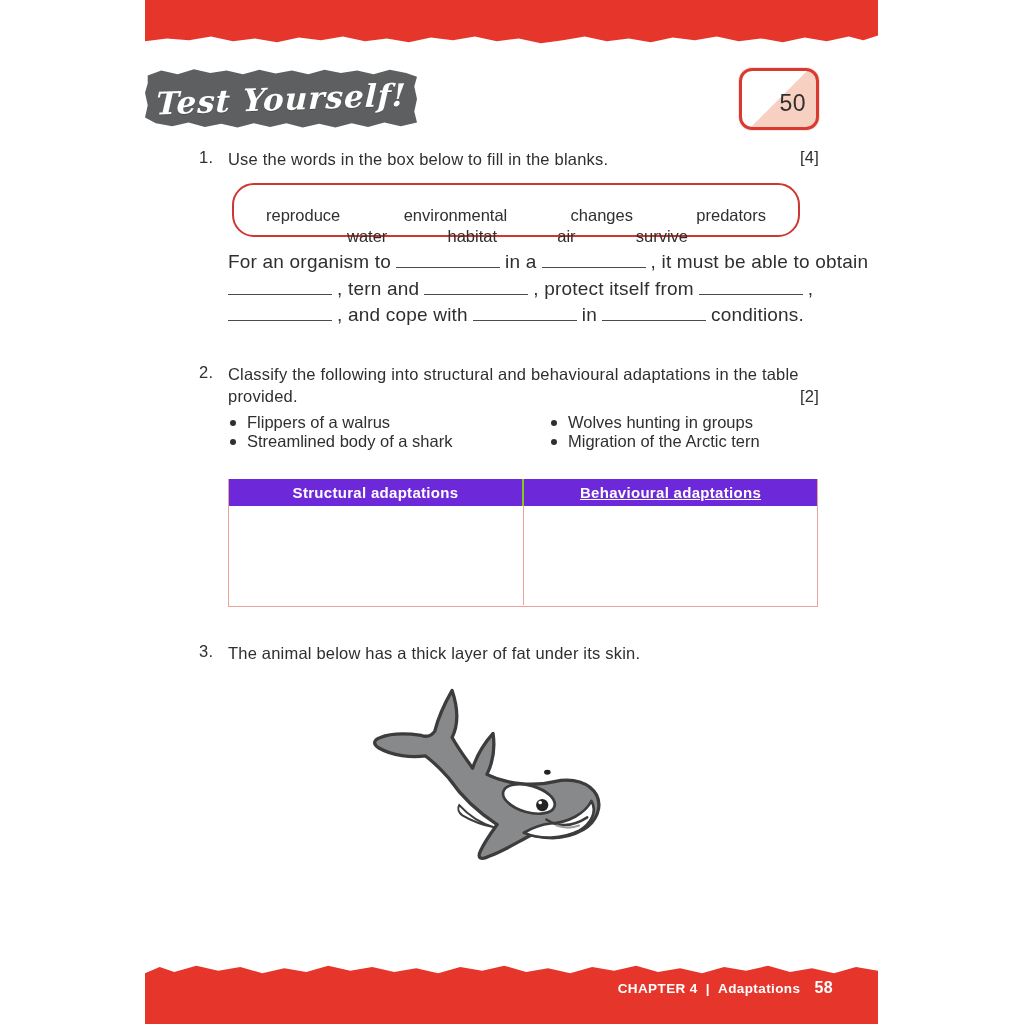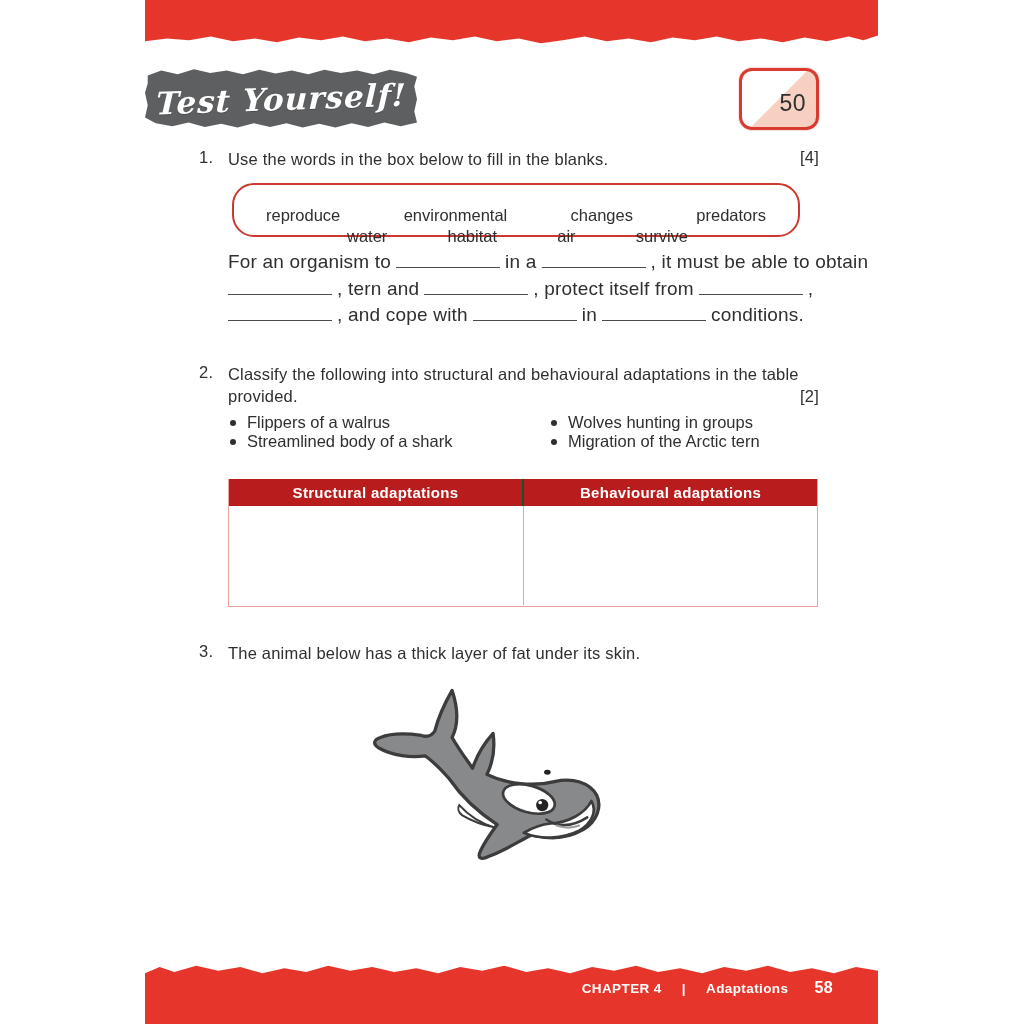--- a/index.html
+++ b/index.html
@@ -15,21 +15,21 @@
     filter: drop-shadow(0 2px 1px rgba(0,0,0,0.25));
   }
   .band-bottom {
     position: absolute; left: 145px; top: 962px; width: 733px; height: 62px;
     background: #e6352b;
     clip-path: polygon(0 18%,2% 8%,4% 16%,7% 6%,10% 14%,13% 8%,16% 18%,19% 10%,22% 16%,25% 6%,28% 14%,31% 8%,34% 16%,37% 10%,40% 18%,43% 8%,46% 14%,49% 6%,52% 16%,55% 10%,58% 18%,61% 8%,64% 14%,67% 6%,70% 16%,73% 10%,76% 18%,79% 8%,82% 14%,85% 6%,88% 16%,91% 10%,94% 18%,97% 8%,100% 14%,100% 100%,0 100%);
     filter: drop-shadow(0 -2px 1px rgba(0,0,0,0.3));
     display: flex; align-items: flex-start; justify-content: flex-end;
     padding: 17px 45px 0 0;
   }
-  .footer-text { color: #fff; font-size: 13.5px; font-weight: bold; letter-spacing: 0.4px; display: flex; align-items: baseline; gap: 20px; }
+  .footer-text { color: #fff; font-size: 13.5px; font-weight: bold; letter-spacing: 0.4px; display: flex; align-items: baseline; gap: 8px; }
   .footer-text .pageno { font-size: 16px; font-weight: 800; margin-left: 6px; }
 
   
   .banner {
     position: absolute; left: 145px; top: 68px; width: 272px; height: 62px;
     background: #5d5f61;
     clip-path: polygon(1% 12%,6% 4%,12% 10%,18% 2%,24% 8%,30% 4%,36% 10%,42% 3%,48% 9%,54% 4%,60% 10%,66% 3%,72% 8%,78% 4%,84% 10%,90% 3%,96% 8%,100% 14%,99% 30%,100% 50%,99% 70%,100% 88%,94% 94%,88% 88%,82% 95%,76% 89%,70% 96%,64% 90%,58% 96%,52% 89%,46% 95%,40% 89%,34% 96%,28% 90%,22% 95%,16% 88%,10% 94%,4% 89%,0 80%,1% 60%,0 40%,1% 25%);
     display: flex; align-items: center; justify-content: center;
     filter: drop-shadow(1px 2px 1px rgba(0,0,0,0.2));
   }
@@ -84,24 +84,24 @@
   .bullet { display: flex; align-items: center; gap: 11px; line-height: 19px; }
   .dot { width: 6px; height: 6px; border-radius: 50%; background: #2f2f2f; flex: 0 0 6px; }
 
   
   .adapt-table {
     position: absolute; left: 228px; top: 479px; width: 590px; height: 128px;
     border: 1px solid #eba39b; border-top: none;
   }
   .t-head { display: flex; height: 27px; }
   .t-head .th {
-    flex: 1; background: #b91c1c; color: #fff; font-weight: 700; font-size: 15px;
+    flex: 1; background: #6d28d9; color: #fff; font-weight: 700; font-size: 15px;
     display: flex; align-items: center; justify-content: center; letter-spacing: 0.3px;
   }
-  .t-head .th + .th { border-left: 2px solid #14532d; }
+  .t-head .th + .th { border-left: 2px solid #84cc16; text-decoration: underline; }
   .t-body { display: flex; height: 99px; }
   .t-body .td { flex: 1; background: #fff; }
   .t-body .td + .td { border-left: 1px solid #eba39b; }
 
   
   .whale-wrap { position: absolute; left: 362px; top: 680px; width: 256px; height: 200px; }
 
   .static { cursor: default; }
 </style>
 </head>

